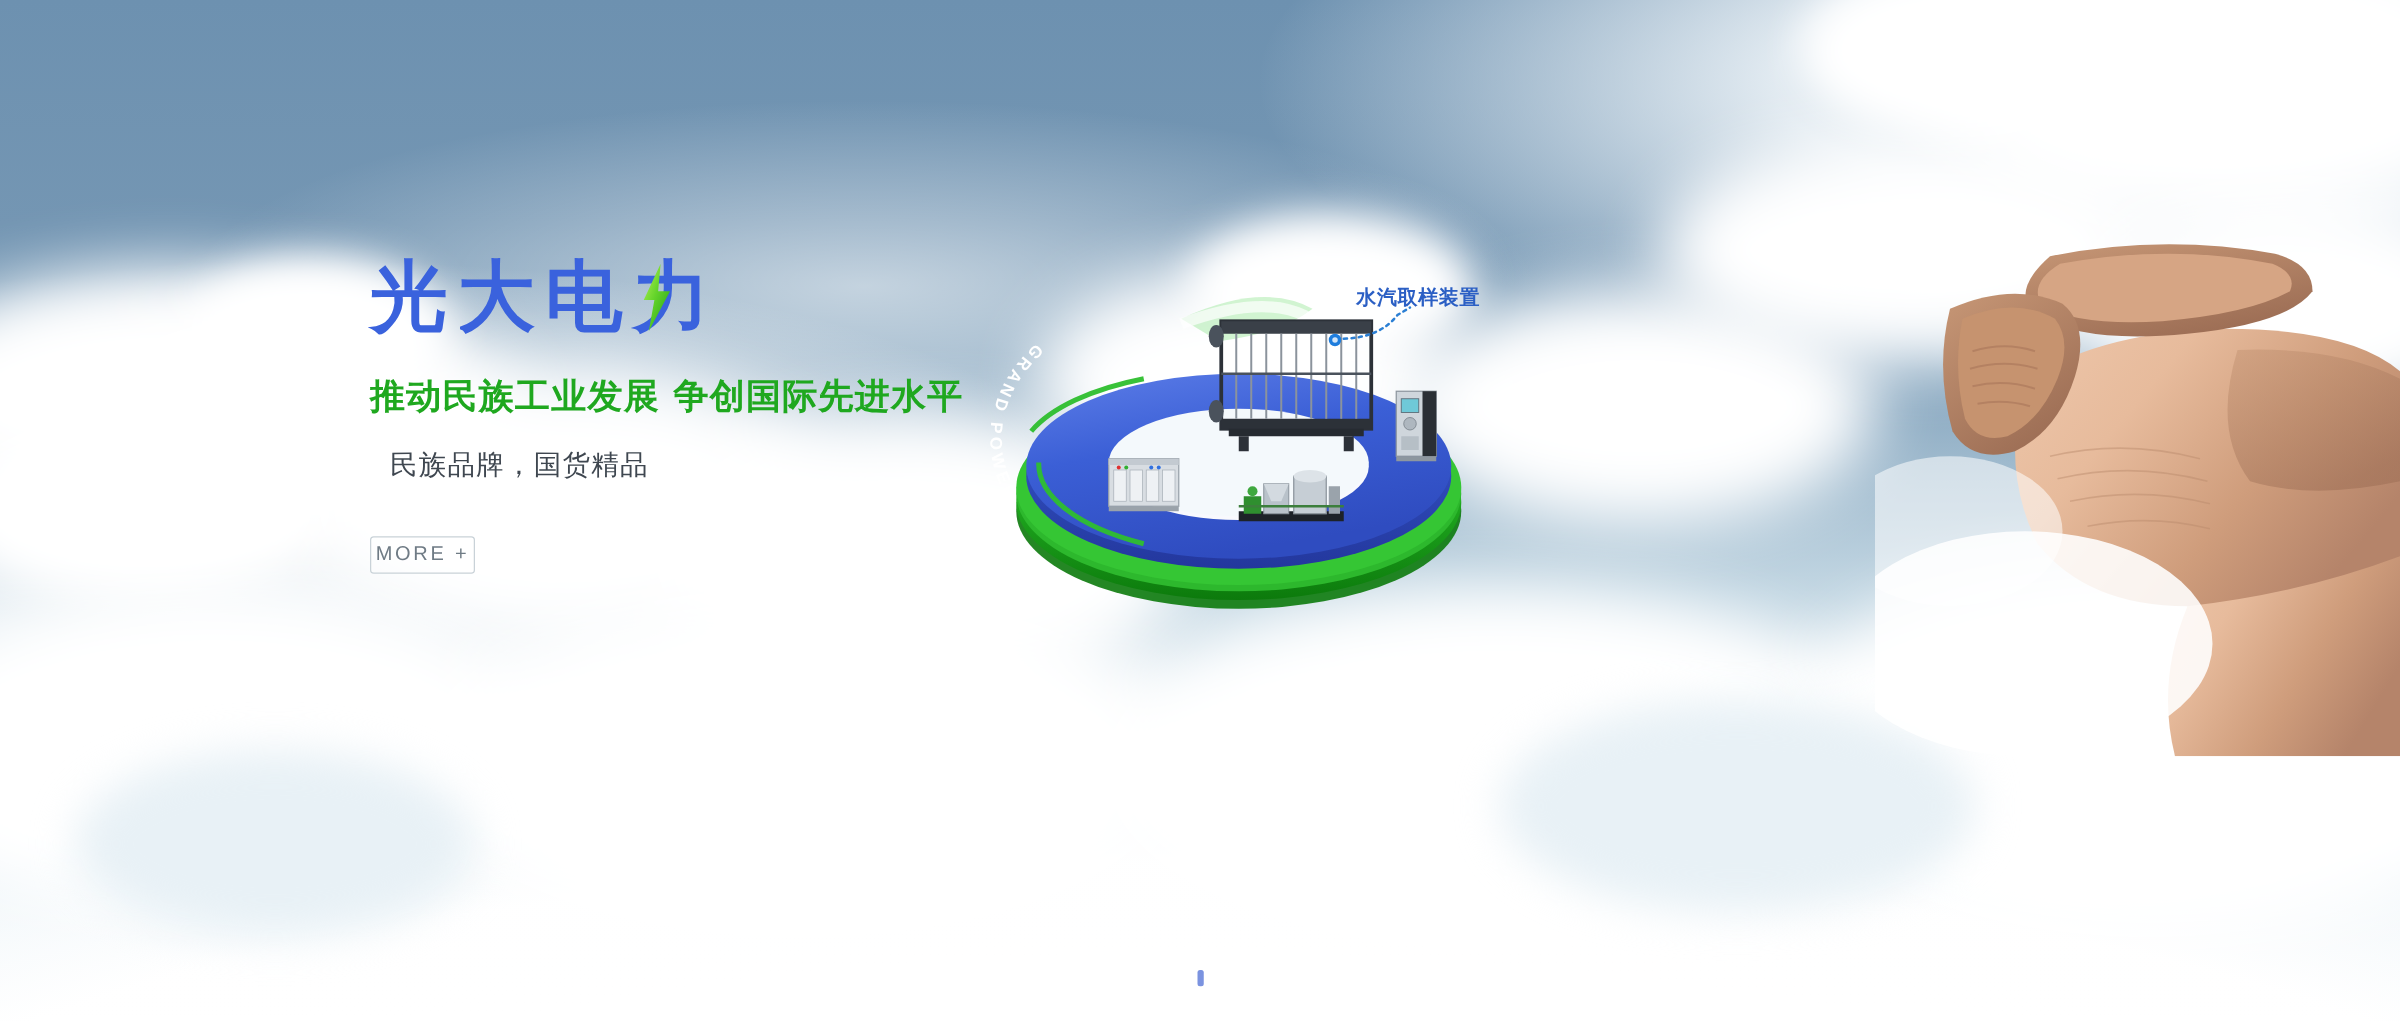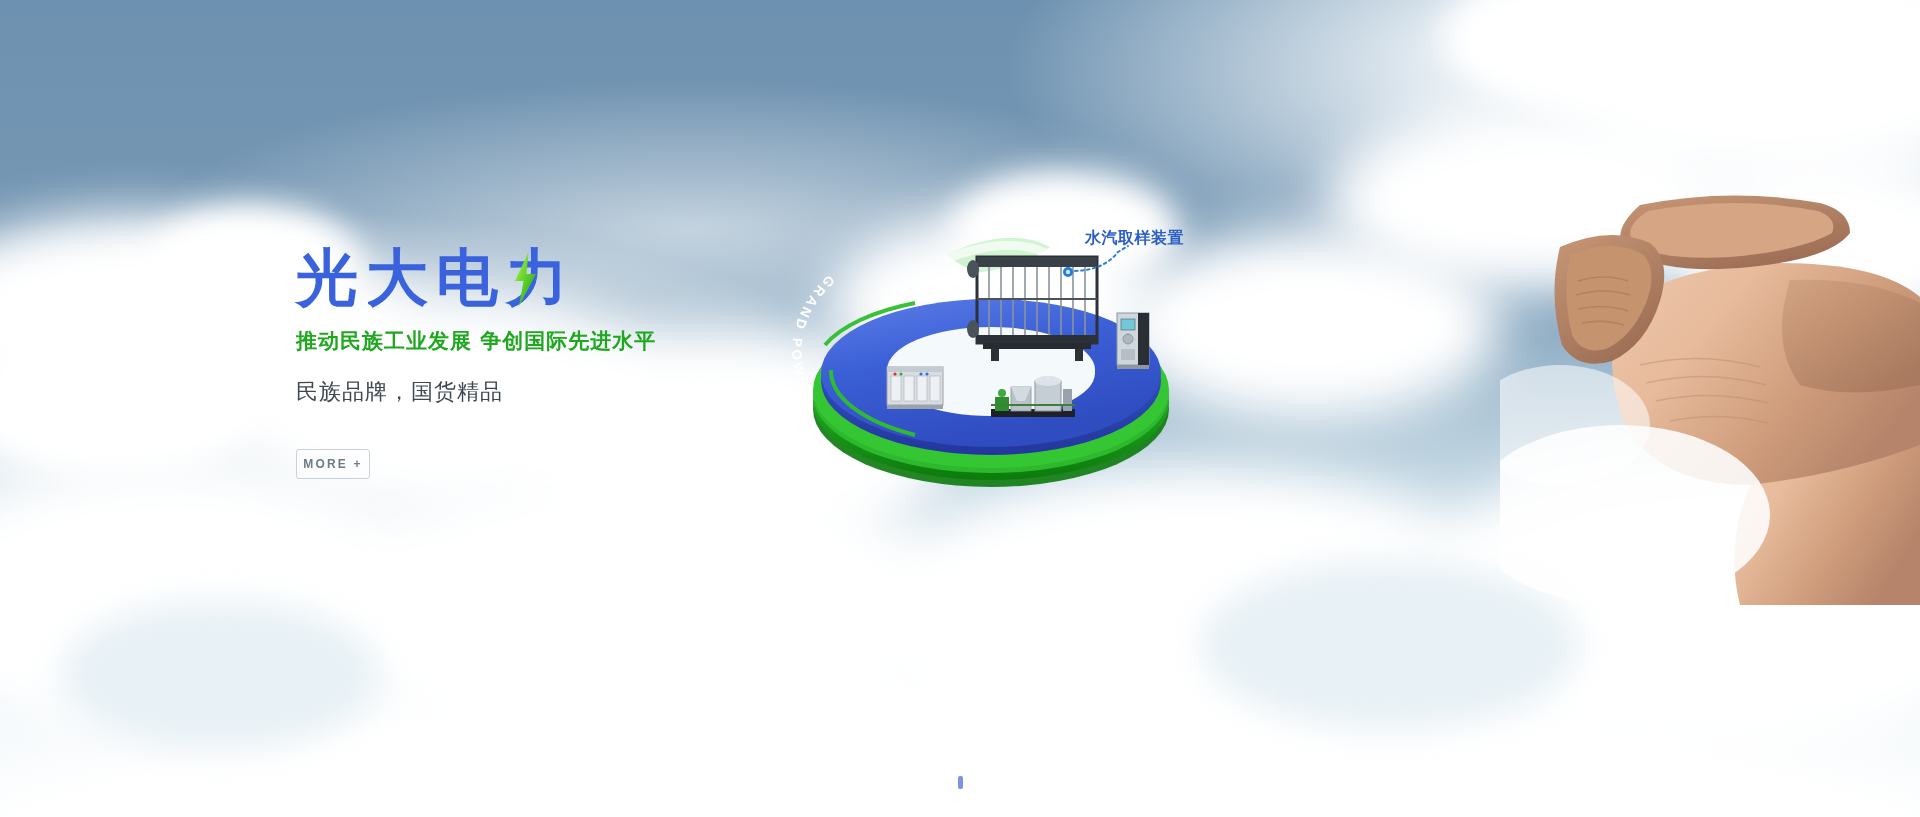--- a/index.html
+++ b/index.html
@@ -22,39 +22,39 @@
   .cloud.soft{ filter:blur(26px); }
   .cloud.dim{ background:#e8f1f6; }
 
   
   .copy{ position:absolute; left:296px; top:206px; width:640px; z-index:6; }
 
   .headline{
     font-size:62px; font-weight:700; letter-spacing:8px; line-height:1;
     color:#3a62dd; position:relative; display:inline-block; white-space:nowrap;
     font-family:"DejaVu Sans","Liberation Sans",sans-serif;
-    margin-top:41px;
   }
   .bolt{ position:absolute; left:215px; top:5px; width:28px; height:54px; }
 
   .subhead{
-    margin-top:20px; font-size:21px; font-weight:700; letter-spacing:1px; line-height:1.2;
+    margin-top:32px; font-size:28px; font-weight:700; letter-spacing:1px; line-height:1.2;
     color:#1fa81f; white-space:nowrap;
     font-family:"DejaVu Sans","Liberation Sans",sans-serif;
   }
   .tagline{
     margin-top:23px; font-size:22px; font-weight:500; letter-spacing:1px;
     color:#3f4750; white-space:nowrap;
     font-family:"DejaVu Sans","Liberation Sans",sans-serif;
+    margin-left:16px;
   }
   .more-btn{
     margin-top:42px; display:inline-flex; align-items:center; justify-content:center;
-    width:74px; height:30px; border:1px solid #c9d2d8; border-radius:3px;
+    width:84px; height:30px; border:1px solid #c9d2d8; border-radius:3px;
     background:rgba(255,255,255,.22);
-    font-size:12px; font-weight:700; letter-spacing:2.2px; color:#6f7b85;
+    font-size:16px; font-weight:400; letter-spacing:2.2px; color:#6f7b85;
     cursor:pointer; user-select:none;
   }
 
   
   .graphic{ position:absolute; left:795px; top:195px; width:400px; height:300px; z-index:5; }
   .graphic svg{ display:block; width:400px; height:300px; overflow:visible; }
 
   .ringword{
     font-size:13.5px; font-weight:700; letter-spacing:3.4px; fill:#ffffff;
     font-family:"Liberation Sans","DejaVu Sans",sans-serif;

